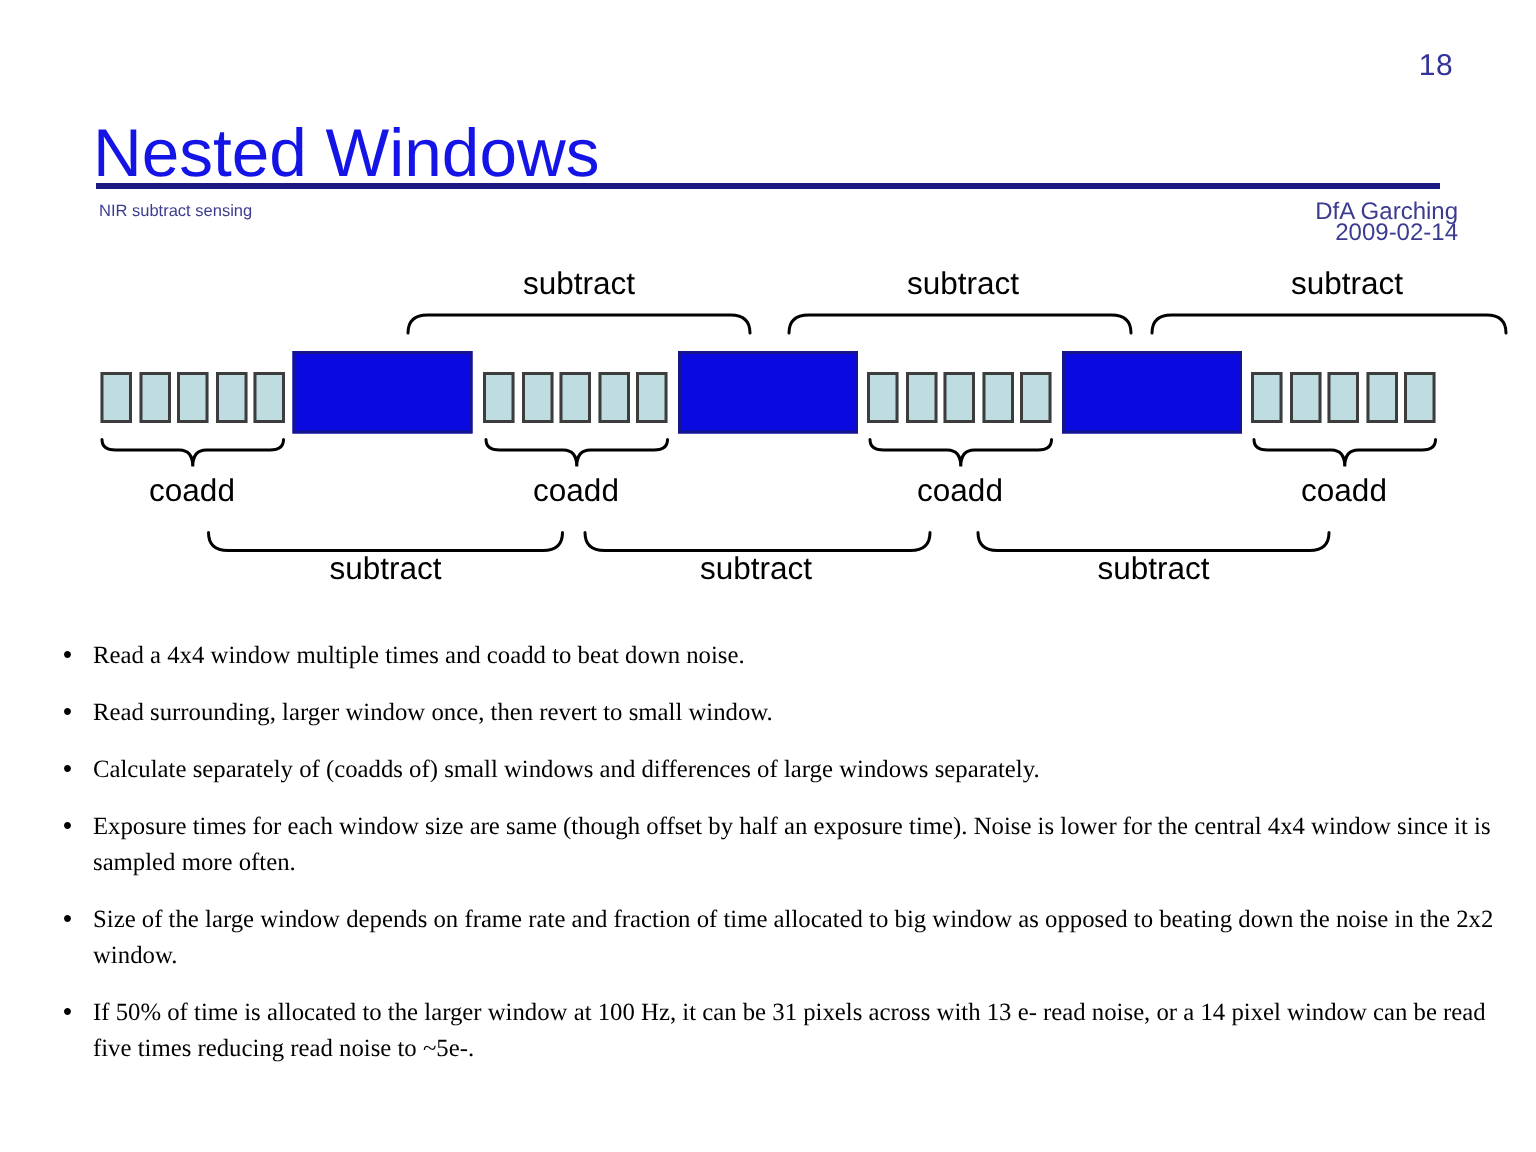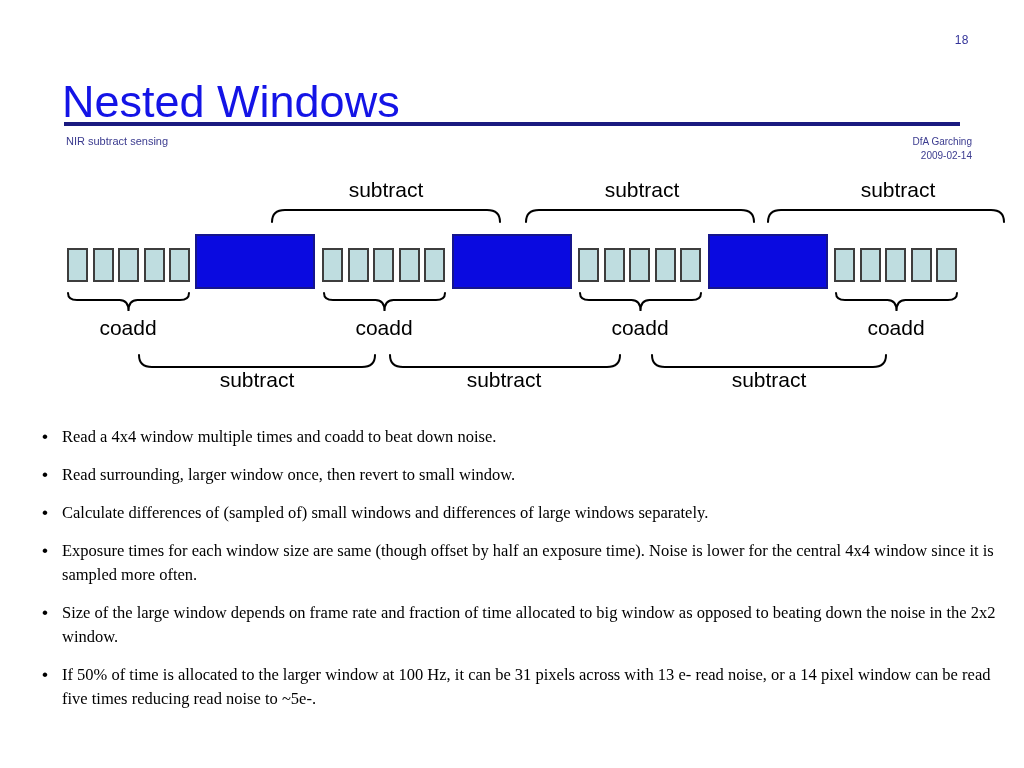--- a/index.html
+++ b/index.html
@@ -18,21 +18,21 @@
     height: 768px;
     background: #ffffff;
     overflow: hidden;
   }
 
   
   #page-number {
     position: absolute;
     top: 33px;
     right: 55px;
-    font-size: 12px;
+    font-size: 20px;
     color: #333399;
     font-family: "Liberation Sans", sans-serif;
     letter-spacing: 0.5px;
   }
   #slide-title {
     position: absolute;
     left: 62px;
     top: 58px;
     font-size: 45px;
     line-height: 56px;
@@ -55,21 +55,21 @@
     left: 66px;
     top: 135px;
     font-size: 11px;
     color: #3b3b8f;
     font-family: "Liberation Sans", sans-serif;
   }
   #footer-right {
     position: absolute;
     right: 52px;
     top: 135px;
-    font-size: 10px;
+    font-size: 16px;
     line-height: 14px;
     color: #3b3b8f;
     text-align: right;
     font-family: "Liberation Sans", sans-serif;
   }
 
   
   #diagram {
     position: absolute;
     left: 0;
@@ -259,21 +259,21 @@
       <div class="bullet-row">
         <div class="bullet-dot">•</div>
         <div class="bullet-text">Read a 4x4 window multiple times and coadd to beat down noise.</div>
       </div>
       <div class="bullet-row">
         <div class="bullet-dot">•</div>
         <div class="bullet-text">Read surrounding, larger window once, then revert to small window.</div>
       </div>
       <div class="bullet-row">
         <div class="bullet-dot">•</div>
-        <div class="bullet-text">Calculate differences of (sampled of) small windows and differences of large windows separately.</div>
+        <div class="bullet-text">Calculate separately of (coadds of) small windows and differences of large windows separately.</div>
       </div>
       <div class="bullet-row">
         <div class="bullet-dot">•</div>
         <div class="bullet-text">Exposure times for each window size are same (though offset by half an exposure time). Noise is lower for the central 4x4 window since it is sampled more often.</div>
       </div>
       <div class="bullet-row">
         <div class="bullet-dot">•</div>
         <div class="bullet-text">Size of the large window depends on frame rate and fraction of time allocated to big window as opposed to beating down the noise in the 2x2 window.</div>
       </div>
       <div class="bullet-row">

